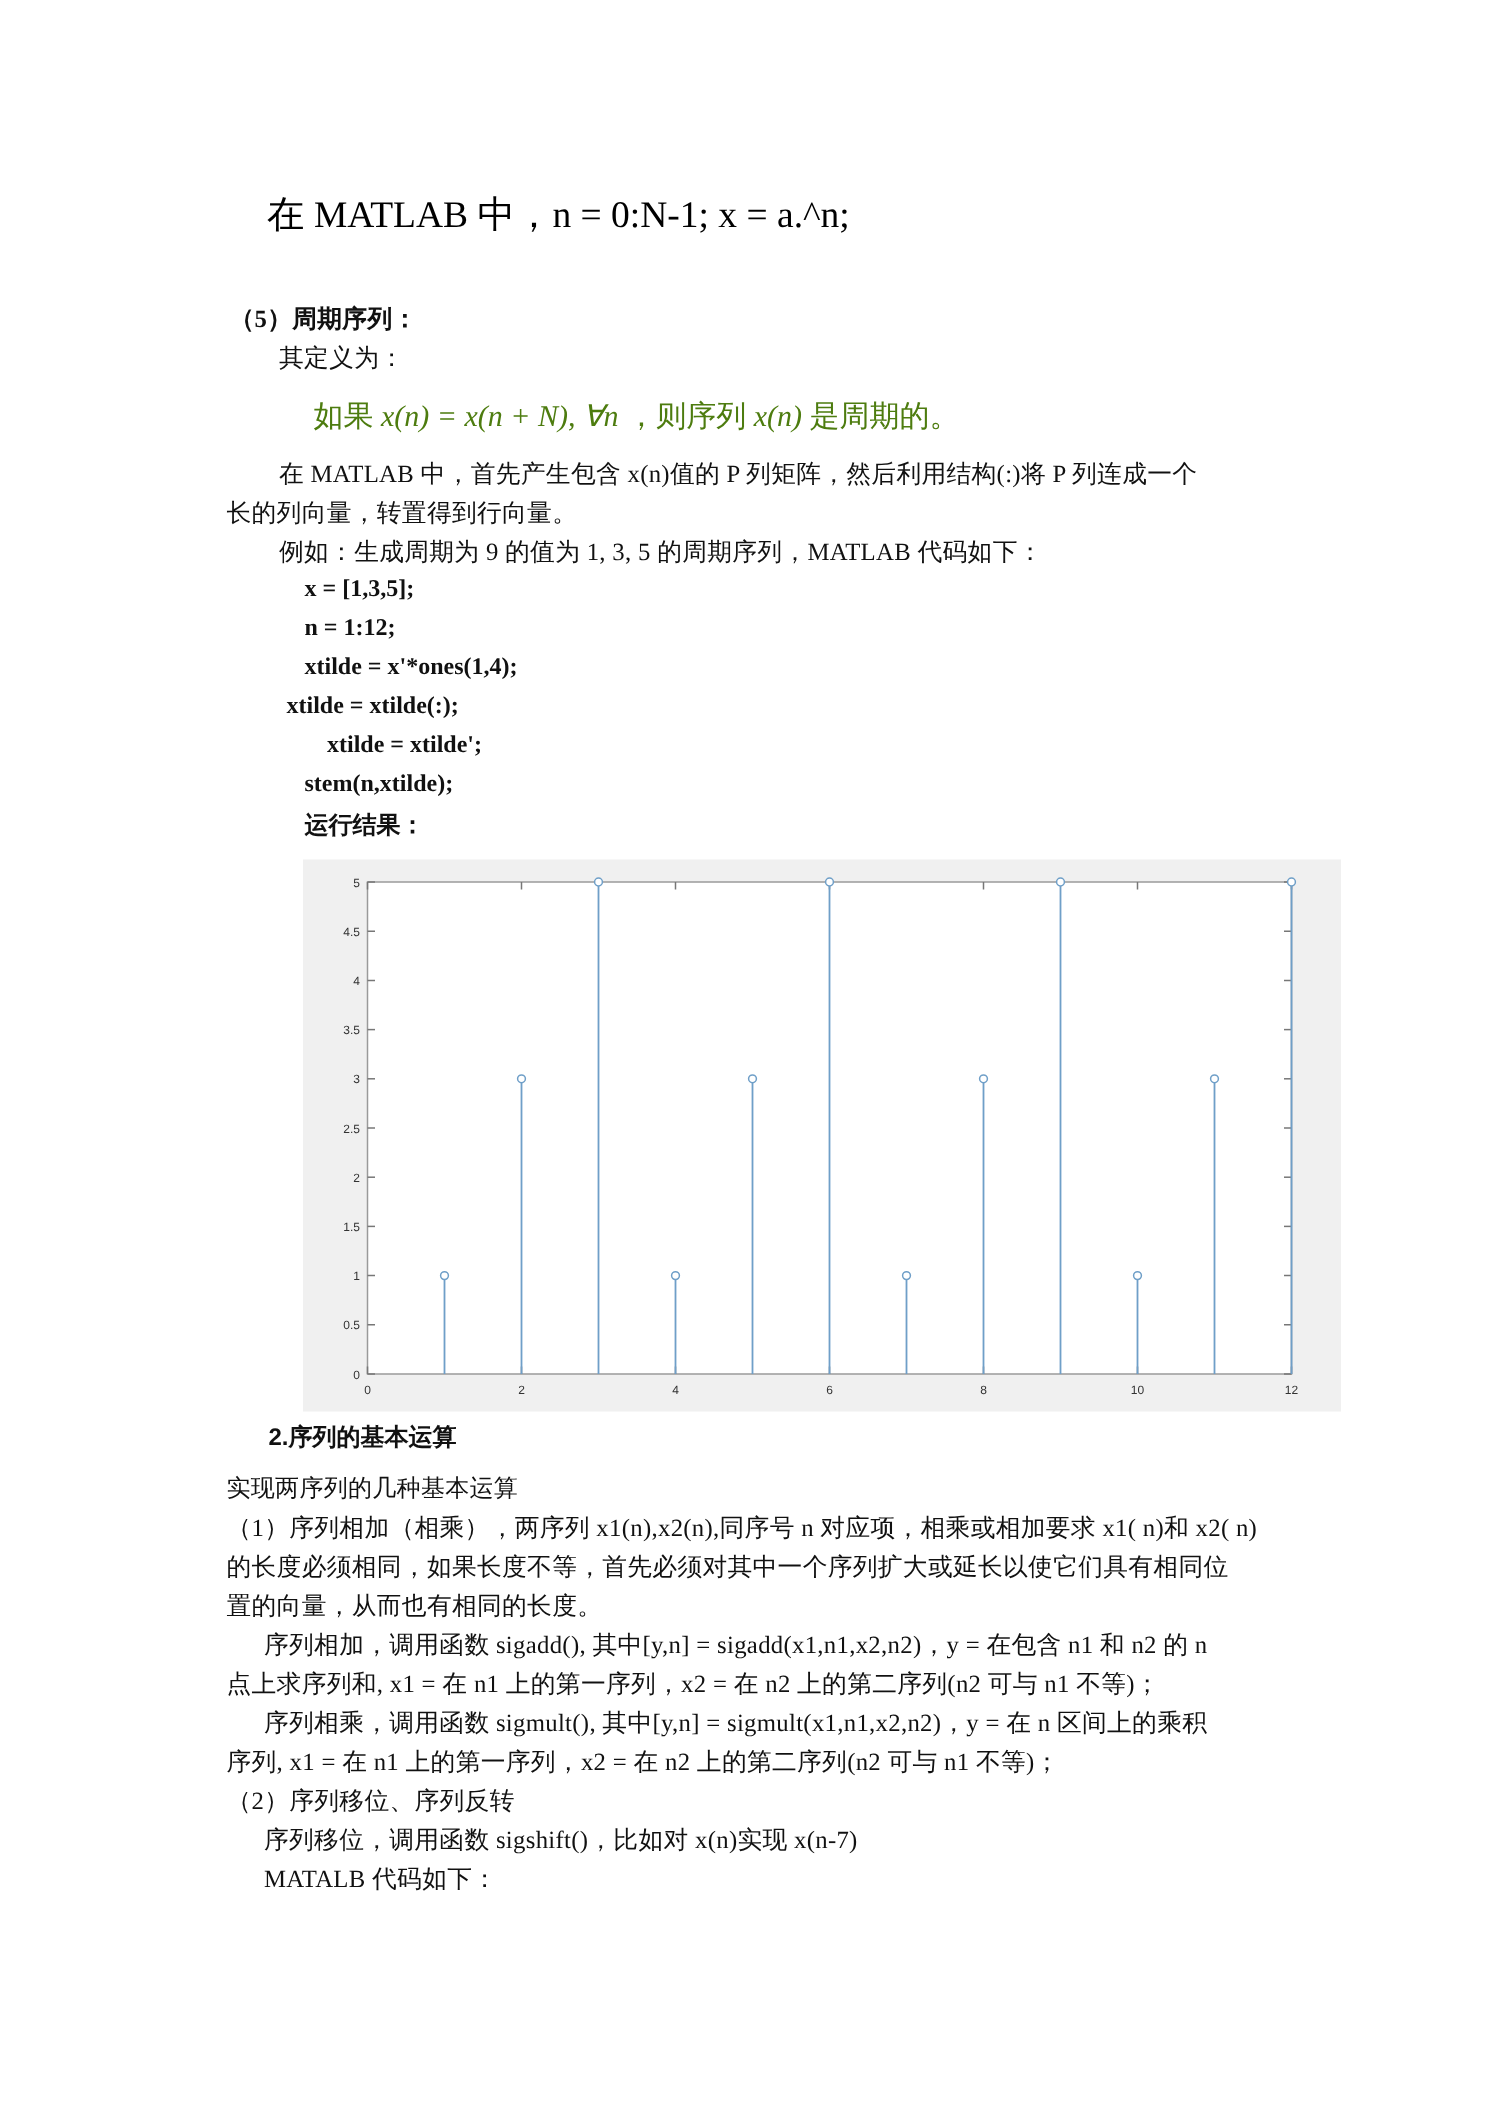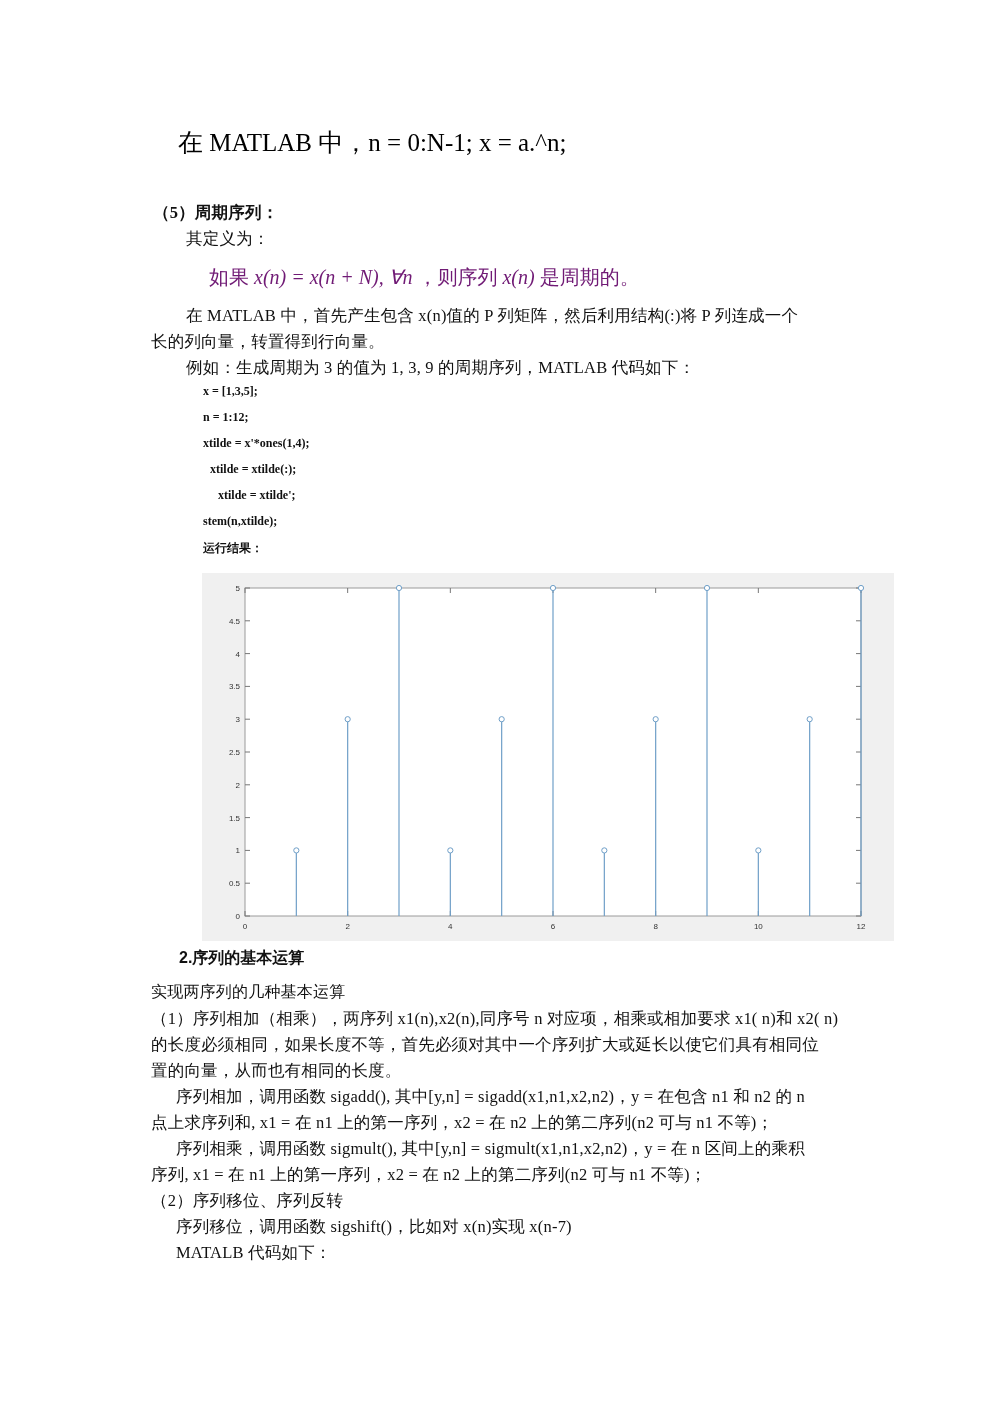--- a/index.html
+++ b/index.html
@@ -1,24 +1,24 @@
 <!DOCTYPE html>
 <html><head>
 <meta charset="utf-8">
 <style>
   html, body { margin: 0; padding: 0; background: #ffffff; }
   body { width: 992px; height: 1403px; position: relative; overflow: hidden;
          font-family: "Liberation Serif", "DejaVu Serif", serif; color: #111; }
   .abs { position: absolute; white-space: nowrap; }
   .big { font-size: 25px; color: #000000; }
   .txt { font-size: 16.5px; letter-spacing: 0.2px; }
-  .code { font-size: 12px; font-weight: bold; font-family: "Liberation Serif", serif; text-align: center; }
+  .code { font-size: 16px; font-weight: bold; font-family: "Liberation Serif", serif; text-align: center; }
   .bold-head { font-size: 16px; font-weight: bold; font-family: "Liberation Sans", "DejaVu Sans", sans-serif; }
   .sans { font-family: "Liberation Sans", "DejaVu Sans", sans-serif; }
-  .formula { font-size: 20px; color: #701a75; }
+  .formula { font-size: 20px; color: #4d7c0f; }
   .formula i { font-family: "Liberation Serif", serif; font-style: italic; }
   #chart-panel { position: absolute; left: 202px; top: 573px; width: 692px; height: 368px; background: #f0f0f0; }
   #chart-svg { position: absolute; left: 0; top: 0; }
 </style>
 </head>
 <body>
 
 <div class="abs big" style="left:178px; top:126px;">在 MATLAB 中，n = 0:N-1; x = a.^n;</div>
 
 <div class="abs txt" style="left:153px; top:202px;font-weight:bold;">（5）周期序列：</div>
@@ -27,26 +27,26 @@
 <div class="abs formula" style="left:209px; top:264px;">
   <span>如果</span>
   <i>x(n) = x(n + N), ∀n</i>
   <span>，则序列</span>
   <i>x(n)</i>
   <span>是周期的。</span>
 </div>
 
 <div class="abs txt" style="left:186px; top:305px;">在 MATLAB 中，首先产生包含 x(n)值的 P 列矩阵，然后利用结构(:)将 P 列连成一个</div>
 <div class="abs txt" style="left:151px; top:331px;">长的列向量，转置得到行向量。</div>
-<div class="abs txt" style="left:186px; top:357px;">例如：生成周期为 3  的值为 1, 3, 9 的周期序列，MATLAB 代码如下：</div>
+<div class="abs txt" style="left:186px; top:357px;">例如：生成周期为 9  的值为 1, 3, 5 的周期序列，MATLAB 代码如下：</div>
 
 <div class="abs code" style="left:203px; top:384px;">x = [1,3,5];</div>
 <div class="abs code" style="left:203px; top:410px;">n = 1:12;</div>
 <div class="abs code" style="left:203px; top:436px;">xtilde = x'*ones(1,4);</div>
-<div class="abs code" style="left:210px; top:462px;">xtilde = xtilde(:);</div>
+<div class="abs code" style="left:191px; top:462px;">xtilde = xtilde(:);</div>
 <div class="abs code" style="left:203px; top:488px;margin-left:15px;">xtilde = xtilde';</div>
 <div class="abs code" style="left:203px; top:514px;">stem(n,xtilde);</div>
 <div class="abs code sans" style="left:203px; top:540px;">运行结果：</div>
 
 <div id="chart-panel">
   <svg id="chart-svg" width="692" height="368">
       <rect x="43" y="15" width="616" height="328" fill="#ffffff"></rect>
       <rect x="43" y="15" width="616" height="328" fill="none" stroke="#9a9a9a" stroke-width="1"></rect>
       <line x1="43" y1="343" x2="48" y2="343" stroke="#777" stroke-width="1"></line>
       <line x1="654" y1="343" x2="659" y2="343" stroke="#777" stroke-width="1"></line>

